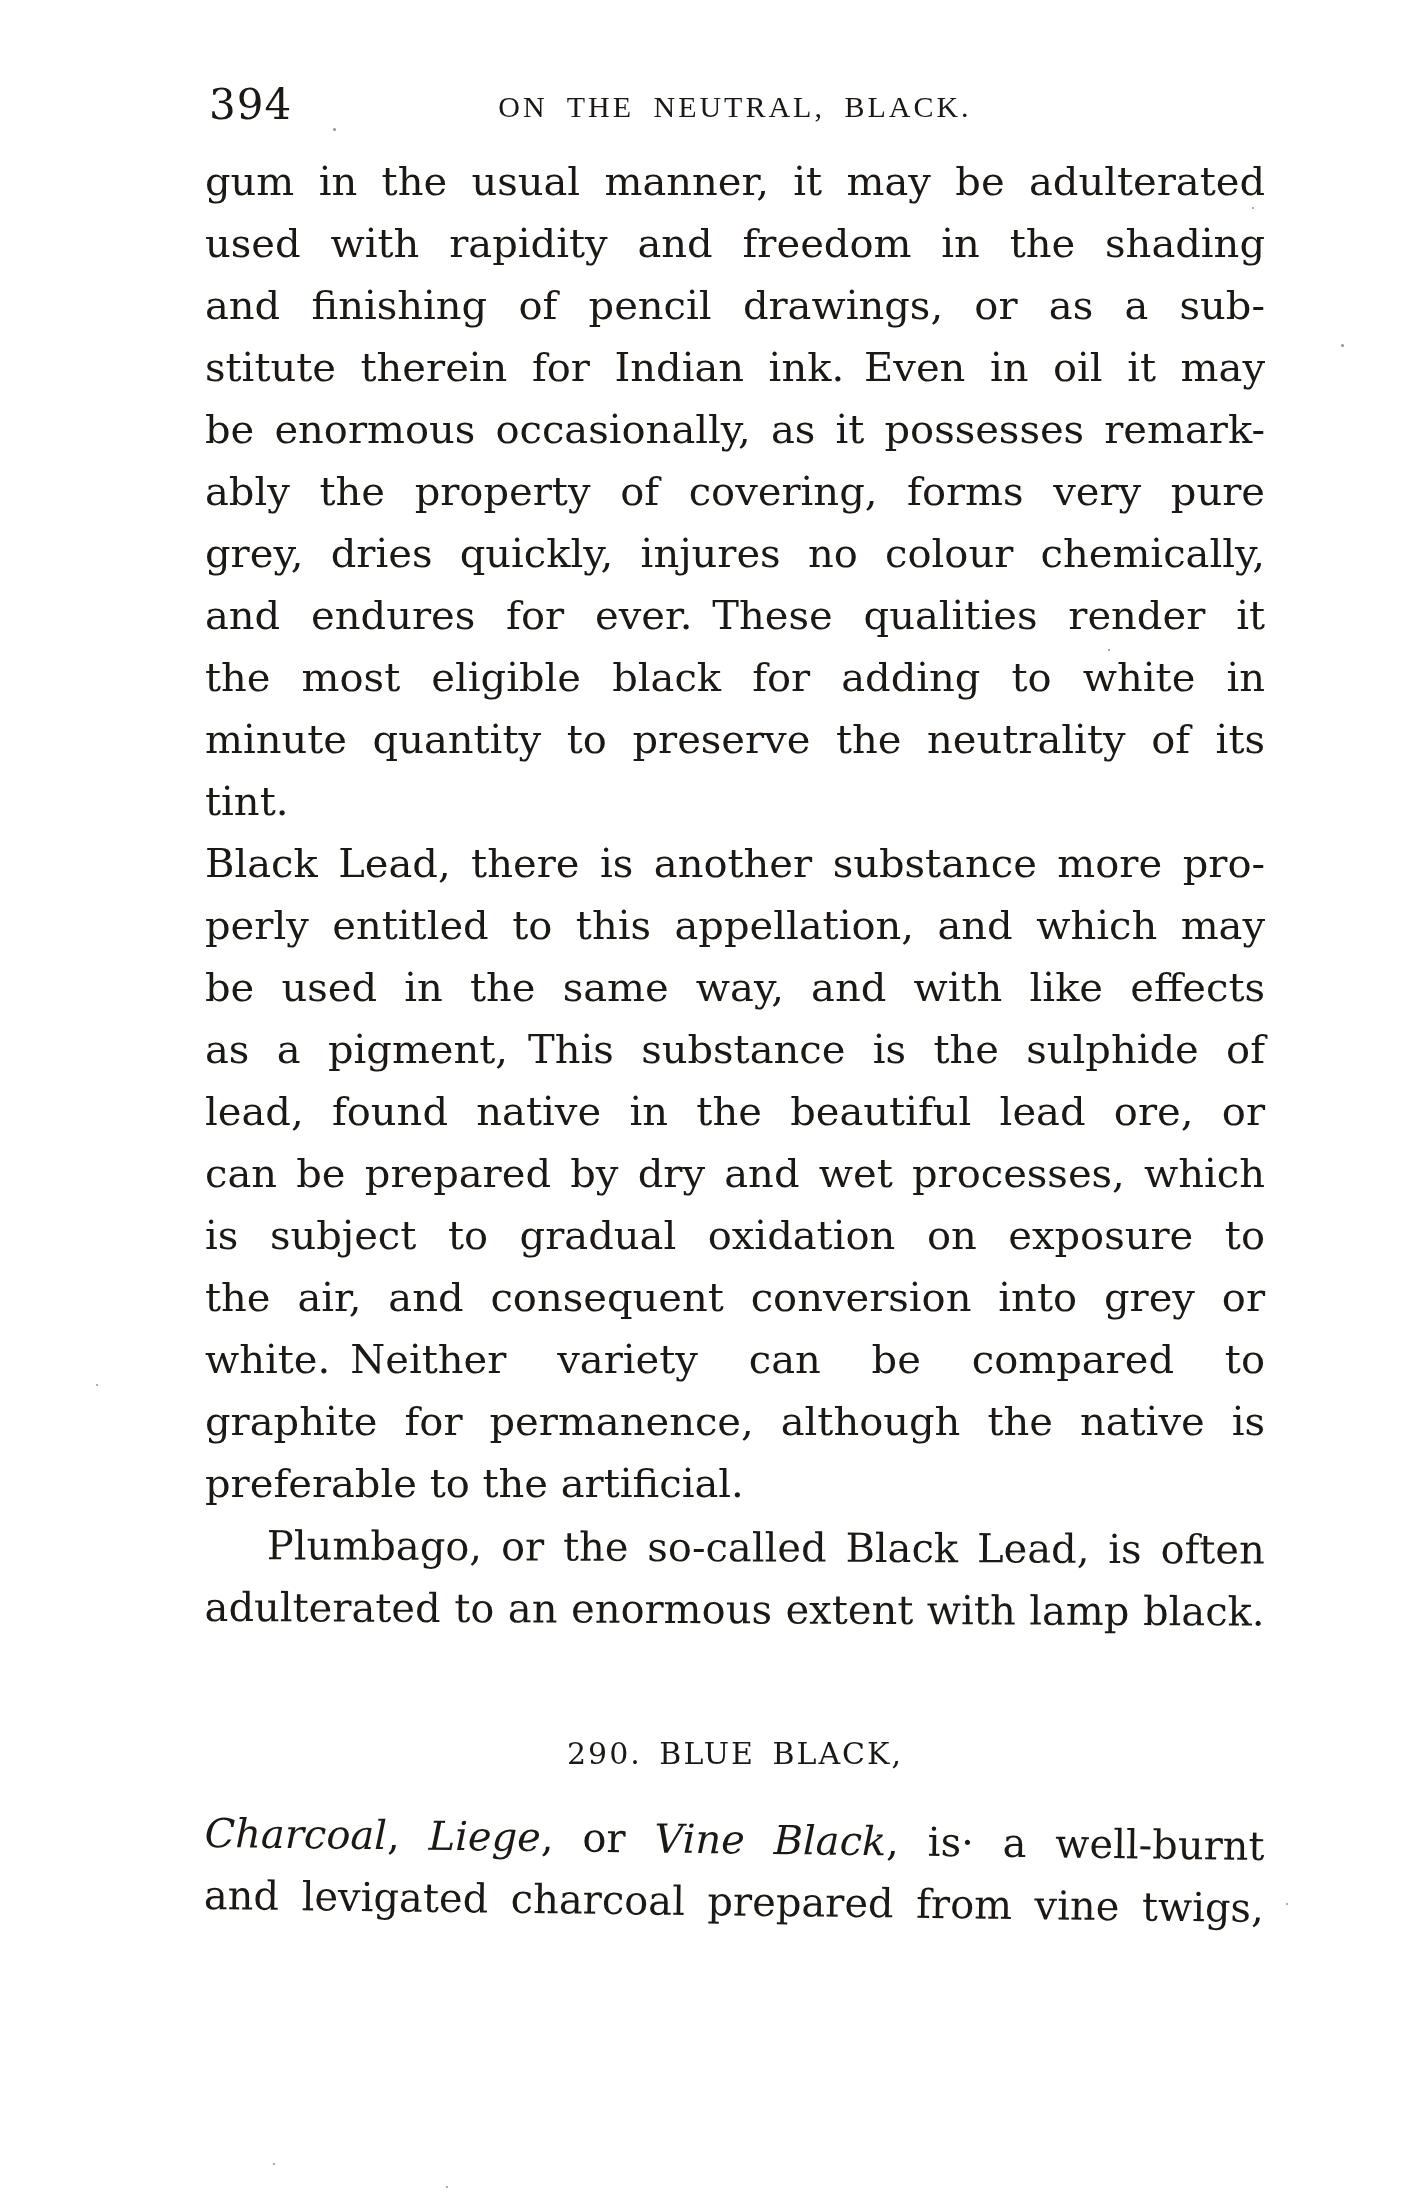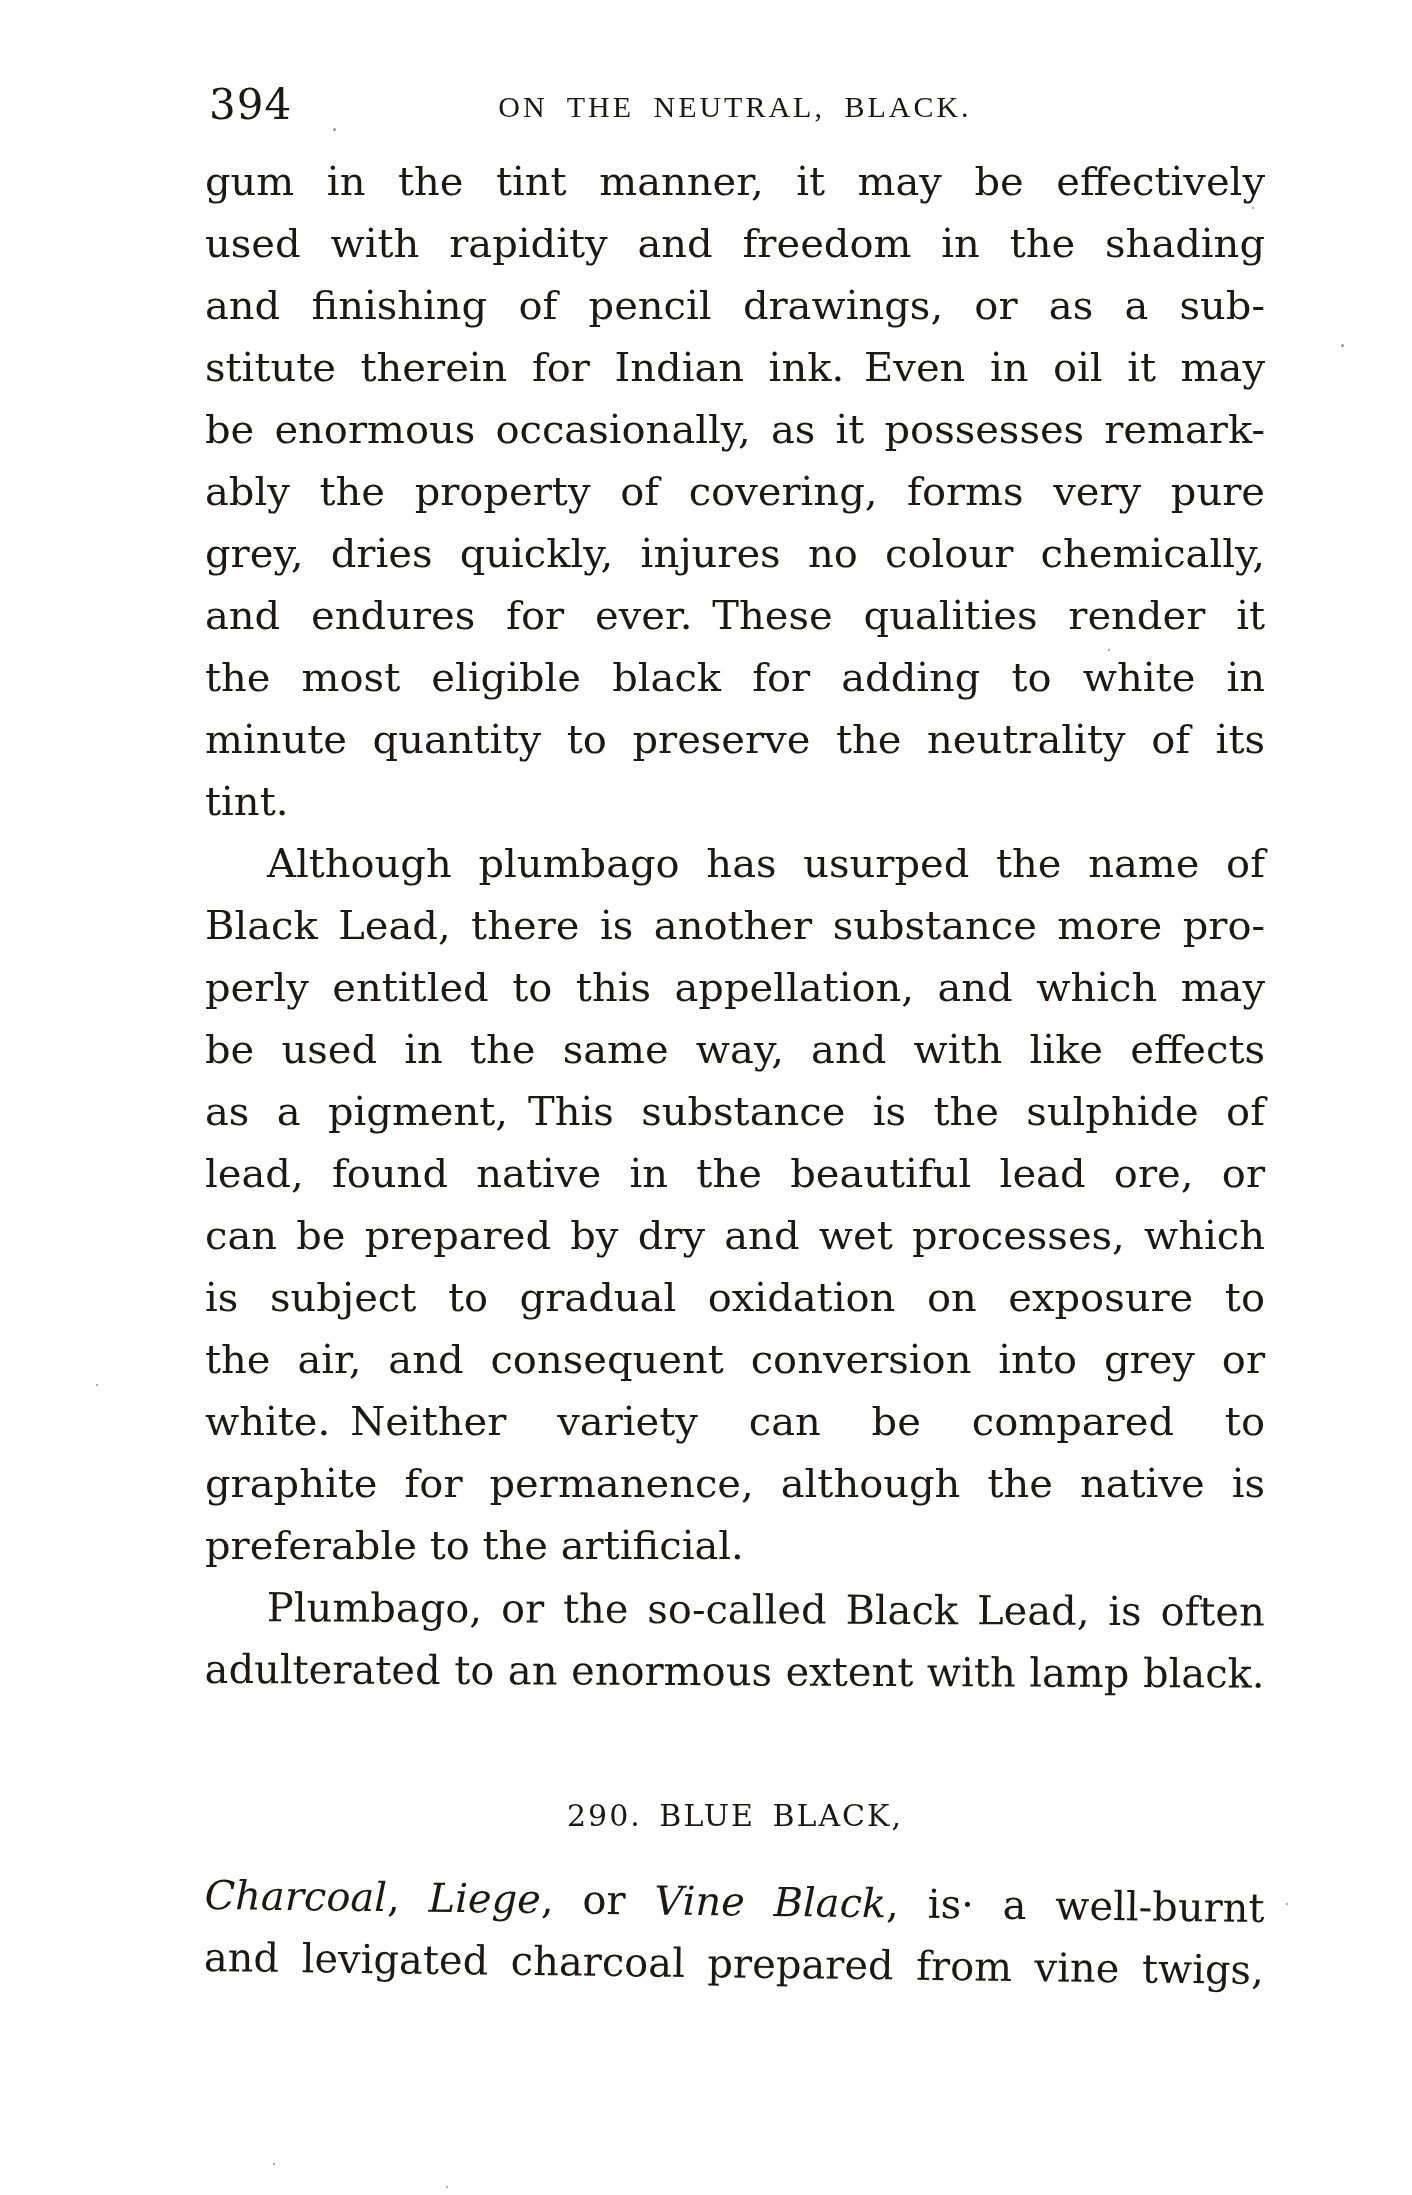--- a/index.html
+++ b/index.html
@@ -78,35 +78,34 @@
 <div class="page">
 
   <div class="header-row">
     <span class="page-num">394</span>
     <span class="running-header">ON THE NEUTRAL, BLACK.</span>
   </div>
 
   <div class="text-block">
 
     <div class="para">
-      <div class="line">gum in the tint manner, it may be effectively</div>
+      <div class="line">gum in the usual manner, it may be adulterated</div>
       <div class="line">used with rapidity and freedom in the shading</div>
       <div class="line">and finishing of pencil drawings, or as a sub-</div>
       <div class="line">stitute therein for Indian ink. Even in oil it may</div>
       <div class="line">be enormous occasionally, as it possesses remark-</div>
       <div class="line">ably the property of covering, forms very pure</div>
       <div class="line">grey, dries quickly, injures no colour chemically,</div>
       <div class="line">and endures for ever. These qualities render it</div>
       <div class="line">the most eligible black for adding to white in</div>
       <div class="line">minute quantity to preserve the neutrality of its</div>
       <div class="line endline">tint.</div>
     </div>
 
     <div class="para">
-      <div class="line indented">Although plumbago has usurped the name of</div>
       <div class="line">Black Lead, there is another substance more pro-</div>
       <div class="line">perly entitled to this appellation, and which may</div>
       <div class="line">be used in the same way, and with like effects</div>
       <div class="line">as a pigment, This substance is the sulphide of</div>
       <div class="line">lead, found native in the beautiful lead ore, or</div>
       <div class="line">can be prepared by dry and wet processes, which</div>
       <div class="line">is subject to gradual oxidation on exposure to</div>
       <div class="line">the air, and consequent conversion into grey or</div>
       <div class="line">white. Neither variety can be compared to</div>
       <div class="line">graphite for permanence, although the native is</div>

